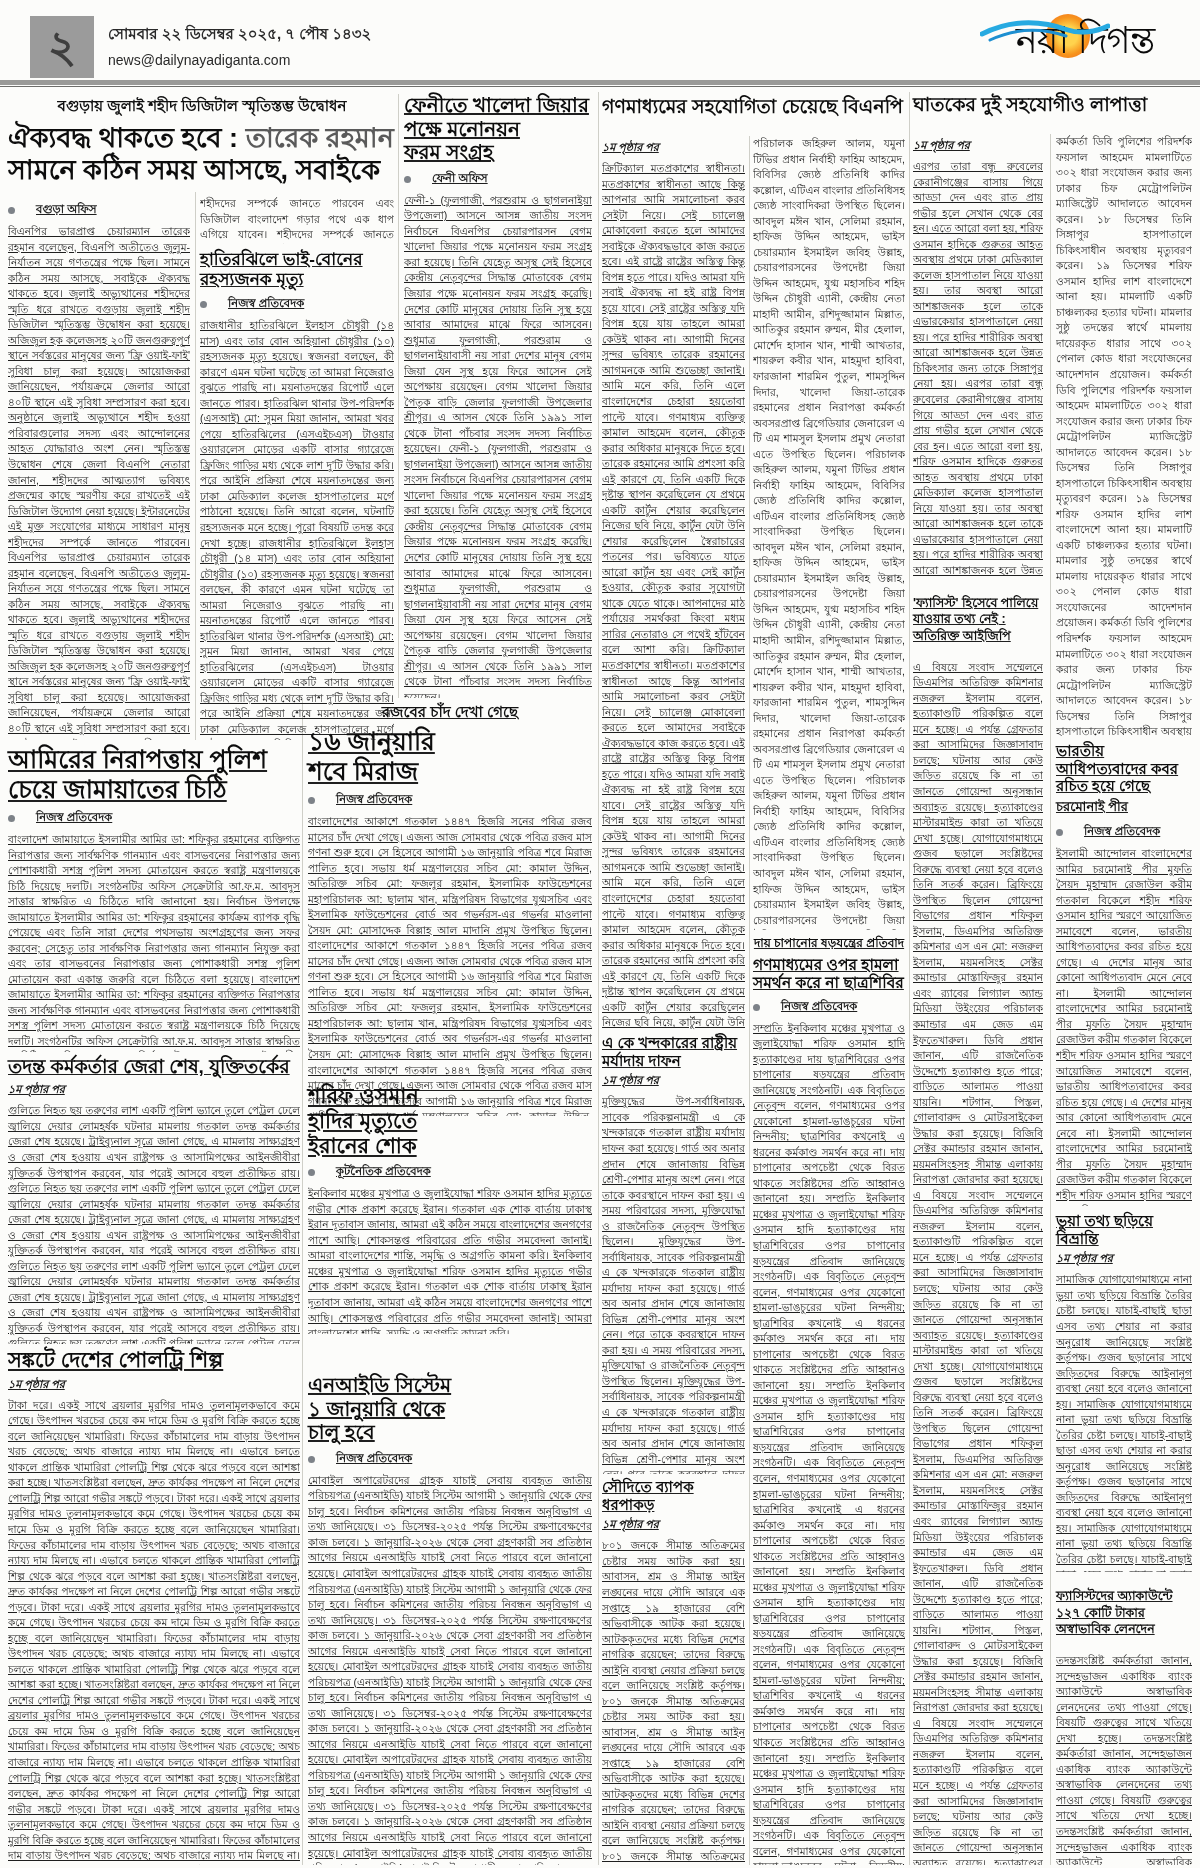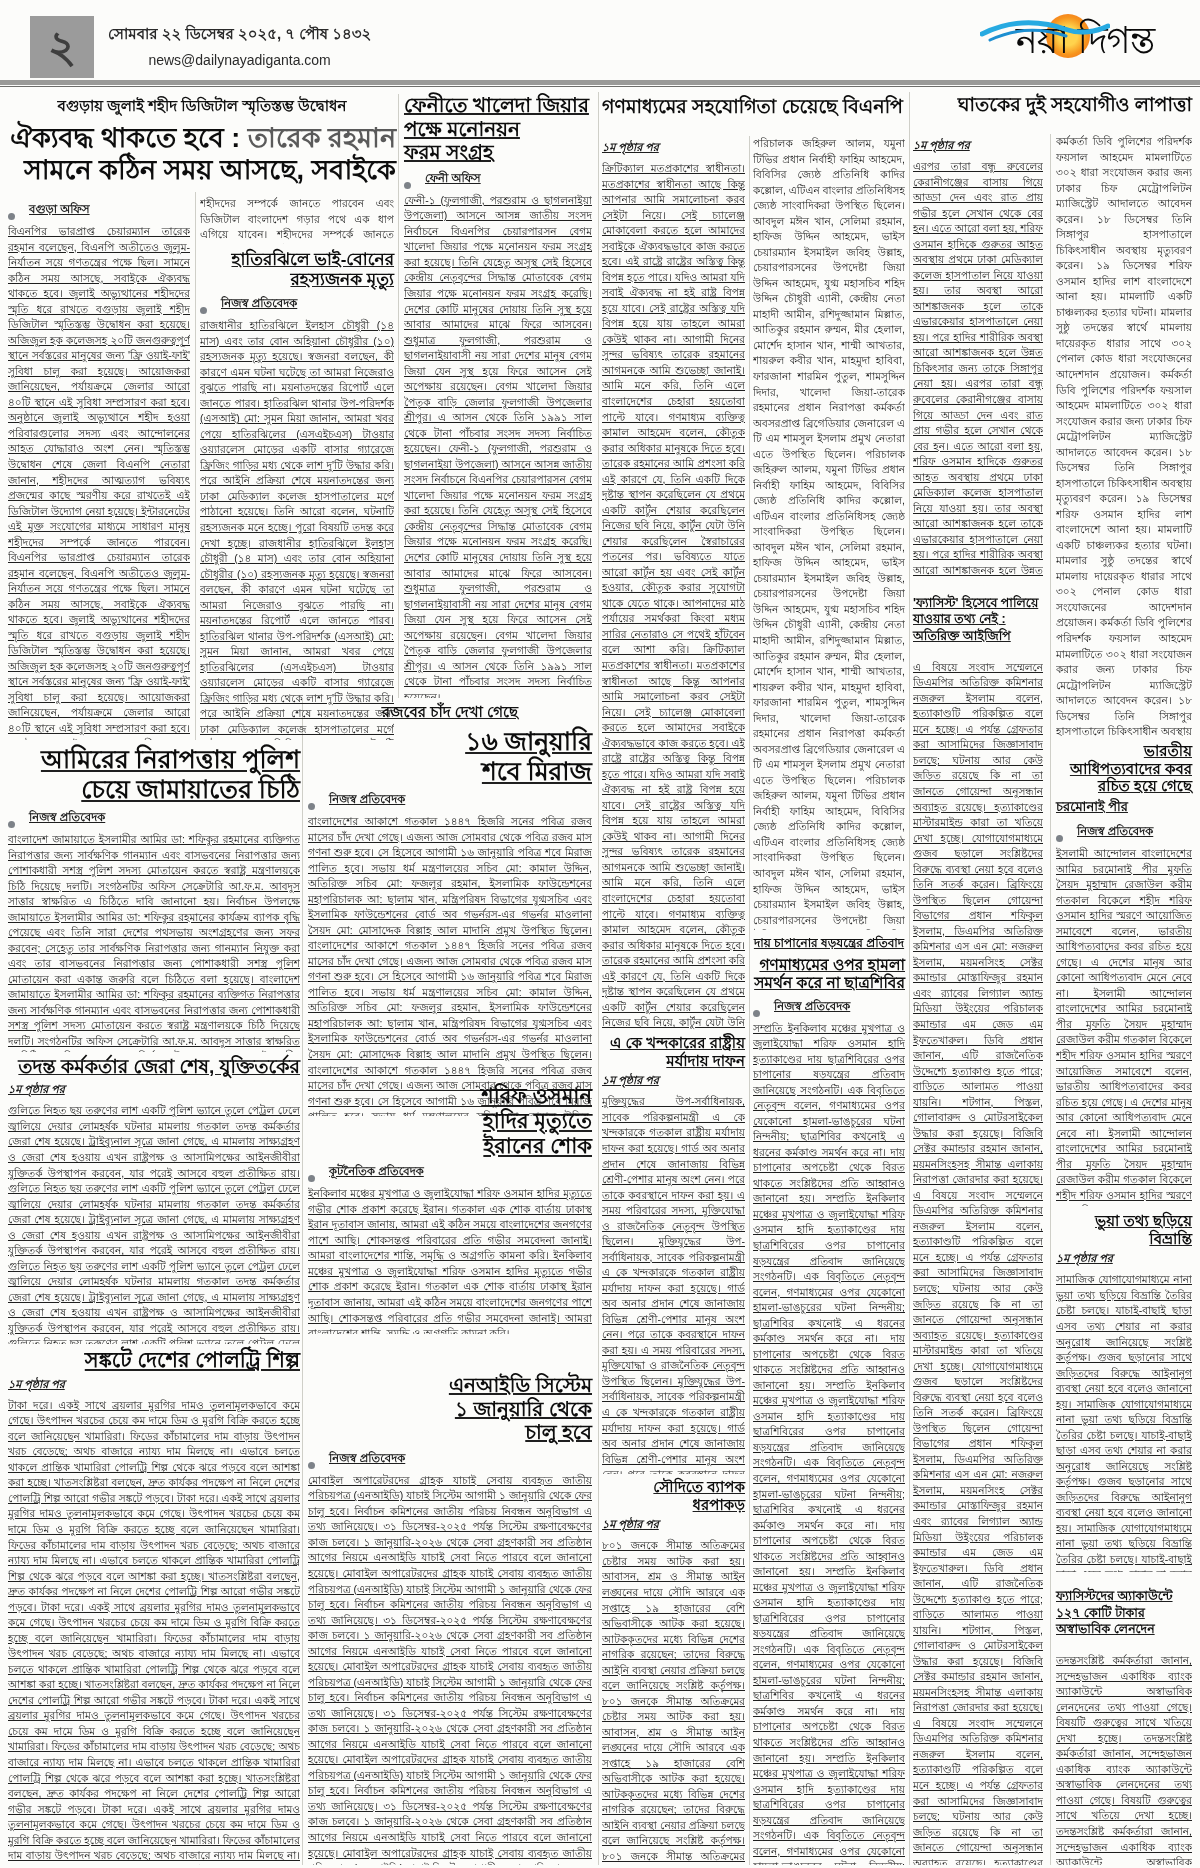--- a/index.html
+++ b/index.html
@@ -2,36 +2,36 @@
 <html lang="bn"><head>
 <meta charset="utf-8">
 <style>
   html,body{margin:0;padding:0;}
   body{background:#e8e8e4;font-family:"Liberation Sans", sans-serif;}
   .page{position:relative;width:1200px;height:1868px;background:#fcfcfa;margin:0 auto;overflow:hidden;color:#1f1f1f;}
   .abs{position:absolute;}
   
   .pagebox{left:30px;top:16px;width:64px;height:62px;background:#9b9b9b;display:flex;align-items:center;justify-content:center;}
   .pagebox span{font-size:44px;font-weight:bold;color:#3e3e3e;line-height:1;}
-  .dateline{left:108px;top:22px;text-align:center;}
+  .dateline{left:108px;top:22px;}
   .dateline .d1{font-size:15px;font-weight:bold;color:#2a2a2a;}
   .dateline .d2{font-size:14px;color:#2a2a2a;margin-top:5px;}
   .masthead{left:978px;top:4px;width:214px;height:70px;}
   .sun{position:absolute;left:68px;top:10px;width:44px;height:44px;border-radius:50%;
        background:radial-gradient(circle at 50% 50%, #ffd34d 0 30%, #f7941d 60%, #f26522 100%);}
   .wave{position:absolute;left:2px;top:14px;width:130px;height:26px;}
   .mtitle{position:absolute;left:0;top:18px;width:214px;text-align:center;font-size:37px;font-weight:normal;color:#0a0a0a;letter-spacing:-1px;line-height:1;}
   .hrule1{left:0;top:80px;width:1200px;height:5px;background:#9a9a98;}
   .hrule2{left:0;top:86px;width:1200px;height:1px;background:#6d6d6b;}
   
   .kick{font-weight:bold;text-align:center;font-size:15px;color:#111;white-space:nowrap;}
-  .hl{font-weight:bold;color:#0d0d0d;text-align:right;line-height:1.18;}
+  .hl{font-weight:bold;color:#0d0d0d;text-align:left;line-height:1.18;}
   .hl .ln{display:block;white-space:nowrap;}
   .light{color:#5a5a5a;}
-  .by{display:flex;align-items:flex-end;gap:14px;font-weight:bold;font-size:11.5px;color:#222;margin:5px 0 4px 0;}
+  .by{display:flex;align-items:center;gap:21px;font-weight:bold;font-size:11.5px;color:#222;margin:5px 0 4px 0;}
   .dot{width:7px;height:7px;border-radius:50%;background:#7d8288;flex:0 0 auto;}
   .bd{font-size:10.5px;line-height:1.48;text-align:justify;color:#242424;overflow:hidden;}
   .cont{font-weight:bold;font-style:italic;font-size:11px;color:#111;margin:3px 0;}
   .subhead{font-weight:bold;font-size:12.5px;line-height:1.3;color:#0f0f0f;margin:16px 0;}
   .vr{position:absolute;width:1px;background:#cfcfc8;}
   .col{display:flex;flex-direction:column;text-decoration:underline;}
   .grow{flex:1 1 auto;min-height:0;}
   .attrib{font-weight:bold;font-size:13px;text-align:left;color:#111;margin-top:2px;}
 </style>
 </head>

